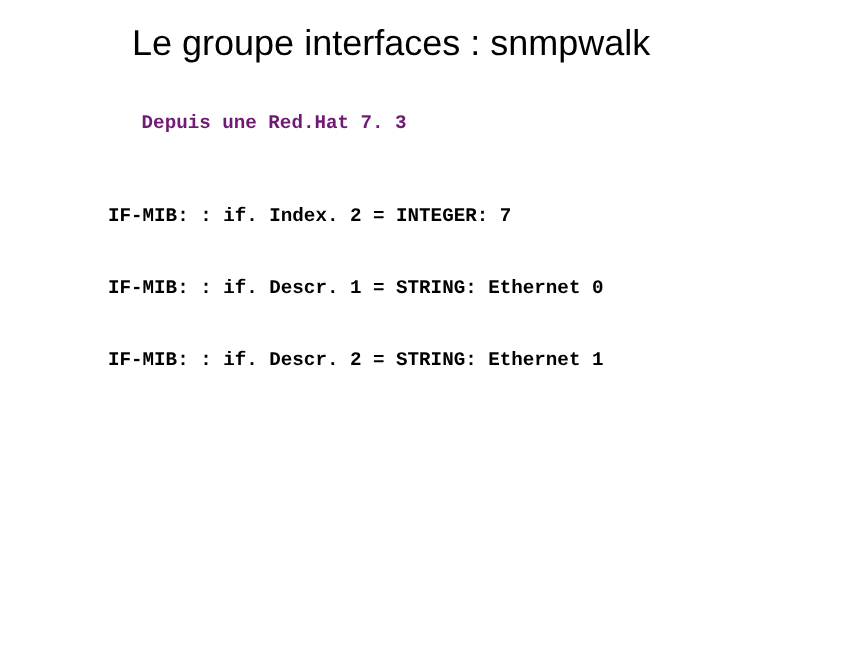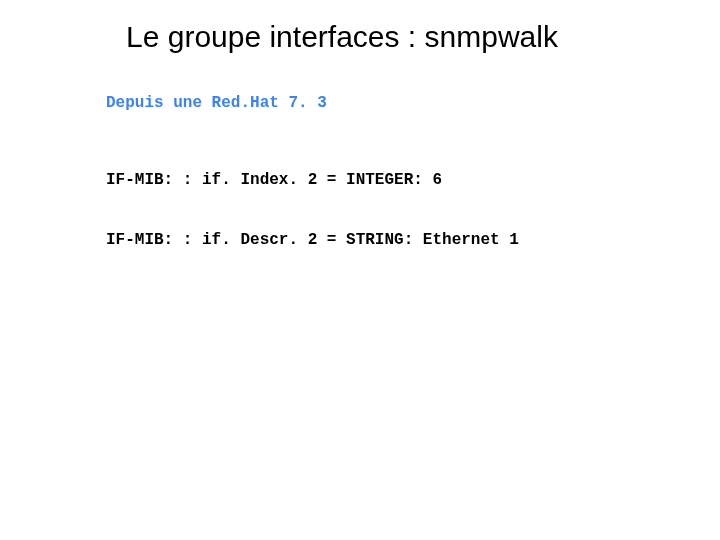--- a/index.html
+++ b/index.html
@@ -8,56 +8,58 @@
       width: 720px;
       height: 540px;
       background: #fff;
       font-family: Arial, Helvetica, sans-serif;
       overflow: hidden;
     }
     .slide {
       width: 100%;
       height: 100%;
       box-sizing: border-box;
-      padding: 20px 0 0 16px;
+      padding: 20px 0 0 0;
     }
     .slide-title {
       font-size: 30px;
       font-weight: 400;
       color: #000;
       margin: 0 0 40px 110px;
     }
     .content {
       margin-left: 90px;
     }
     .subtitle {
       font-family: "Courier New", Courier, monospace;
       font-size: 16px;
       font-weight: bold;
-      color: #3b82f6;
+      color: #701a75;
       margin-bottom: 18px;
+      margin-left: 28px;
     }
     .mono-block {
       font-family: "Courier New", Courier, monospace;
       font-size: 16px;
       font-weight: bold;
       color: #000;
       line-height: 1.25;
       white-space: pre;
     }
   </style>
 </head>
 <body>
 
 <div class="slide">
   <h1 class="slide-title">Le groupe interfaces : snmpwalk</h1>
   <div class="content">
     <div class="subtitle">Depuis une Red.Hat 7. 3</div>
     <div class="mono-block">
-      <div>IF-MIB: : if. Index. 2 = INTEGER: 6</div>
+      <div>IF-MIB: : if. Index. 2 = INTEGER: 7</div>
+      <div>IF-MIB: : if. Descr. 1 = STRING: Ethernet 0</div>
       <div>IF-MIB: : if. Descr. 2 = STRING: Ethernet 1</div>
       
       
       
       
       
       
     </div>
   </div>
 </div>

